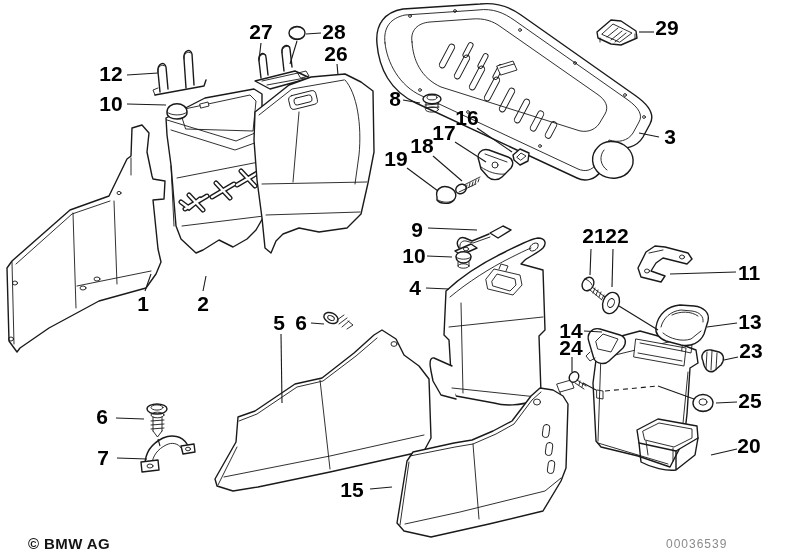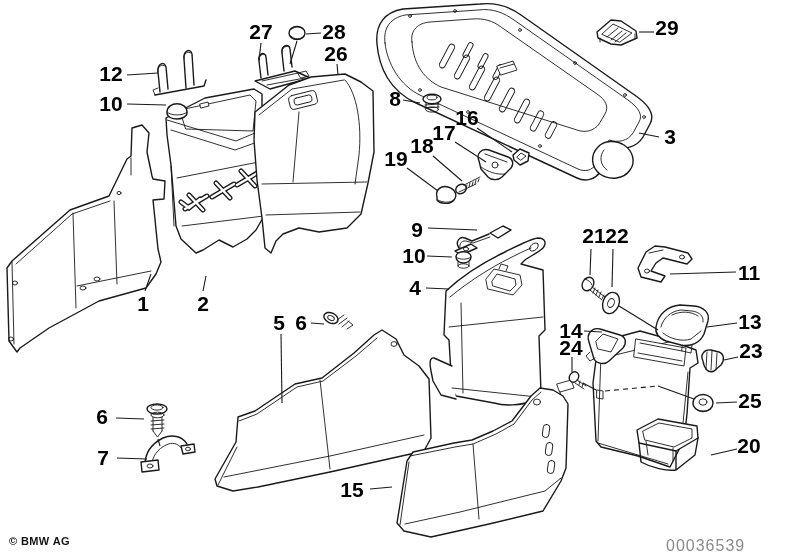--- a/index.html
+++ b/index.html
@@ -14,25 +14,25 @@
   .thin{stroke-width:0.9;}
   .leader{stroke:var(--line,#1a1a1a);stroke-width:1.1;fill:none;}
   .dashed{stroke-dasharray:5 4;}
   .callout{
     font-family:"Liberation Sans",sans-serif;font-weight:bold;font-size:21px;
     fill:var(--label,#000);text-anchor:middle;
   }
   .xbar-b{stroke:var(--line,#1a1a1a);stroke-width:5;fill:none;stroke-linecap:round;}
   .xbar-w{stroke:#fff;stroke-width:2.4;fill:none;stroke-linecap:round;}
   .footer-left{
-    position:absolute;left:9px;top:535px;font-size:11px;font-weight:bold;
+    position:absolute;left:28px;top:535px;font-size:15px;font-weight:bold;
     color:#141414;letter-spacing:0.4px;
   }
   .footer-right{
-    position:absolute;left:666px;top:537px;font-size:16px;
+    position:absolute;left:666px;top:537px;font-size:12px;
     color:var(--num,#8a8a8a);letter-spacing:1px;
   }
 </style>
 </head>
 <body>
 
 <div class="stage" style="--bg: #ffffff; --line: #1a1a1a; --label: #000000; --num: #8a8a8a;">
   <svg id="diagram" width="799" height="559" viewBox="0 0 799 559">
 
     <g id="drawing">

